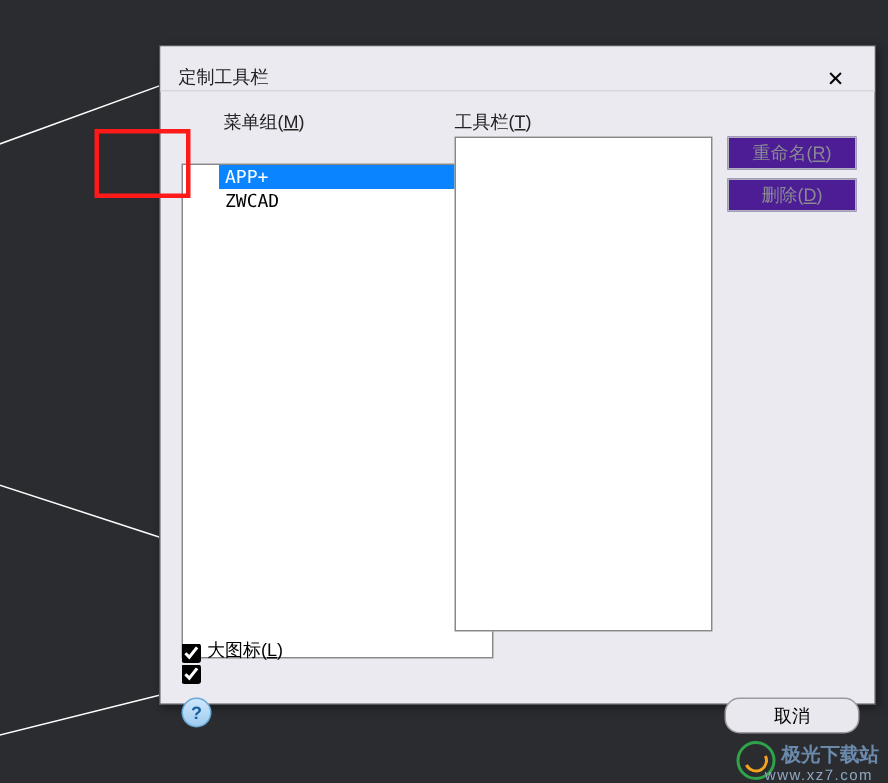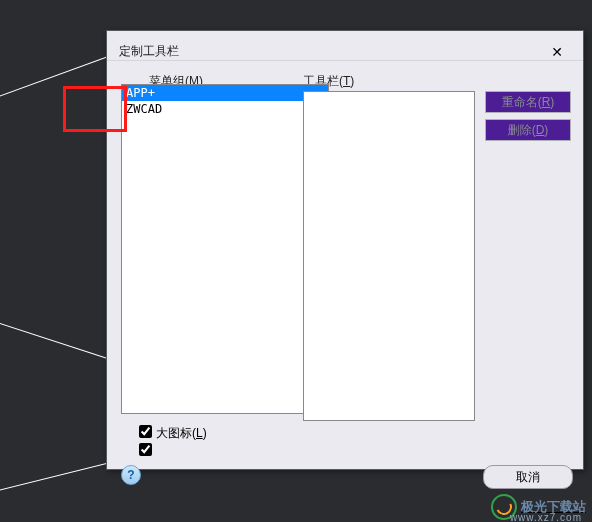--- a/index.html
+++ b/index.html
@@ -32,36 +32,36 @@
   .body {
     position: relative; flex: 1;
   }
   .label {
     position: absolute; font-size: 12px; color: #222;
   }
   .hotkey { text-decoration: underline; }
   .listbox {
     position: absolute; background: #fff; border: 1px solid #888;
   }
-  #menu-groups { left: 14px; top: 23px; width: 208px; height: 330px; }
+  #menu-groups { left: 14px; top: 48px; width: 208px; height: 330px; padding-left: 24px; }
   #toolbars { left: 196px; top: 30px; width: 172px; height: 330px; }
   .list-item {
     padding: 1px 4px; font-size: 12px; color: #000; font-family: "SimSun","NSimSun","Microsoft YaHei",monospace; cursor: pointer; white-space: nowrap;
   }
   .list-item.selected { background: #0a84ff; color: #fff; }
   .side-btn {
     position: absolute; left: 378px; width: 86px; height: 22px;
     background: #4c1d95; border: 1px solid #b0b0b8; color: #8a8a92;
     font-size: 12px; display: flex; align-items: center; justify-content: center;
     cursor: default;
   }
   #btn-rename { top: 30px; }
   #btn-delete { top: 58px; }
   .check-row {
-    position: absolute; left: 32px; display: flex; align-items: flex-start; gap: 4px; font-size: 12px;
+    position: absolute; left: 14px; display: flex; align-items: flex-end; gap: 4px; font-size: 12px;
   }
   #chk-large { top: 364px; }
   #chk-tips  { top: 382px; }
   .check-row input { width: 13px; height: 13px; accent-color: #000; }
   .help {
     position: absolute; left: 14px; top: 404px; width: 20px; height: 20px;
     border: 1px solid #6aa8d8; border-radius: 50%;
     display: flex; align-items: center; justify-content: center;
     background: linear-gradient(#cfe7fb,#9ecbf0); color: #1560a0; font-weight: bold;
     cursor: pointer;
@@ -71,21 +71,21 @@
     border: 1px solid #9a9aa2; background: #e8e8ee; font-size: 12px;
     display: flex; align-items: center; justify-content: center; cursor: pointer;
   }
   #btn-ok { left: 278px; border: 1px solid #2a6fcf; box-shadow: inset 0 0 0 1px #6aa4e8; }
   #btn-cancel { left: 376px; border-radius: 10px; }
   .callout {
     position: absolute; left: 63px; top: 86px; width: 64px; height: 46px;
     border: 3px solid #ff1a1a; pointer-events: none;
   }
   .watermark {
-    position: absolute; right: 6px; bottom: 2px; display: flex; align-items: center; gap: 4px; text-decoration: underline;
+    position: absolute; right: 6px; bottom: 2px; display: flex; gap: 4px;
   }
   .wm-icon {
     width: 26px; height: 26px; border-radius: 50%;
     border: 2px solid #30a24a; position: relative; overflow: hidden;
   }
   .wm-icon::before {
     content: ""; position: absolute; inset: 3px; border: 2px solid #f4a41c; border-top-color: transparent; border-left-color: transparent; border-radius: 50%; transform: rotate(20deg);
   }
   .wm-text { font-size: 13px; font-weight: bold; color: #6b8aab; }
   .wm-sub { font-size: 10px; color: #8fa8c2; letter-spacing: 1px; position: absolute; right: 10px; bottom: -1px; }

